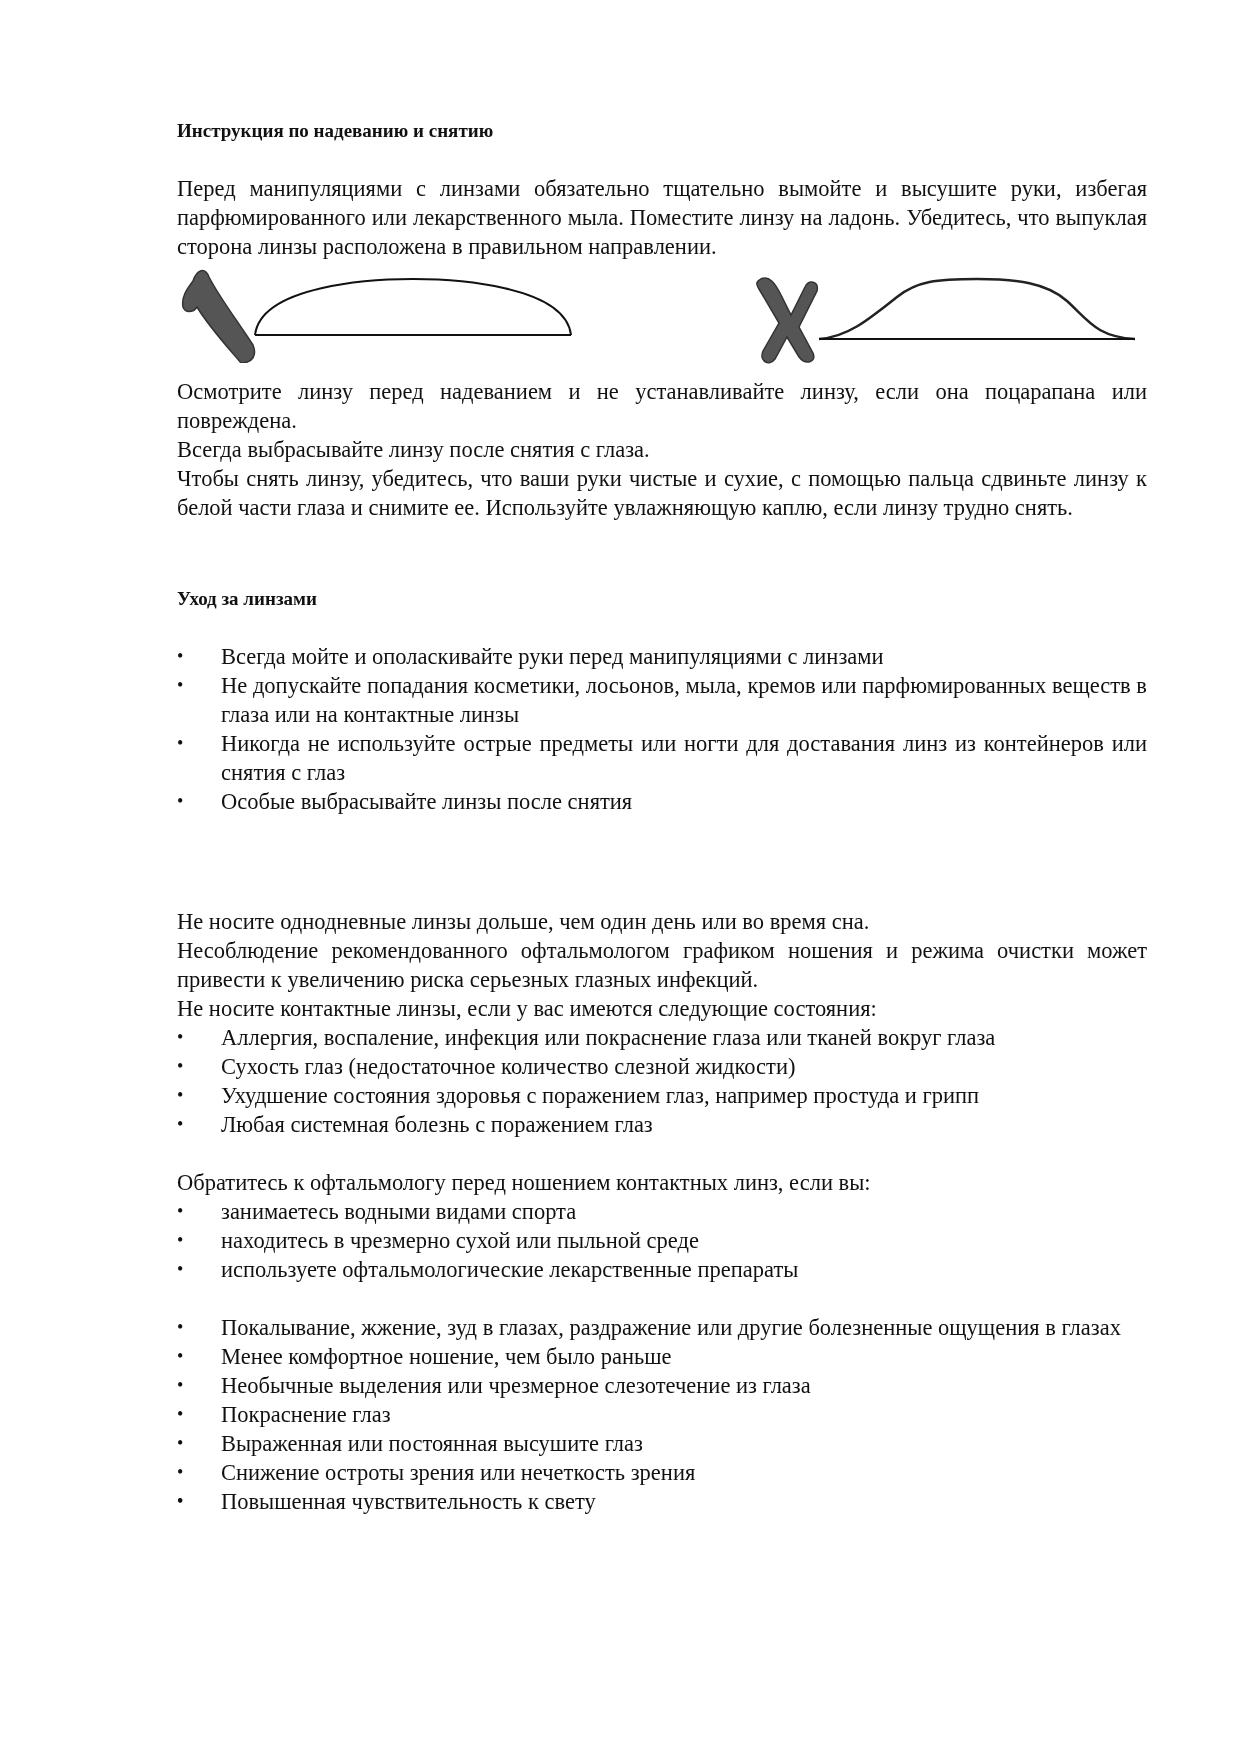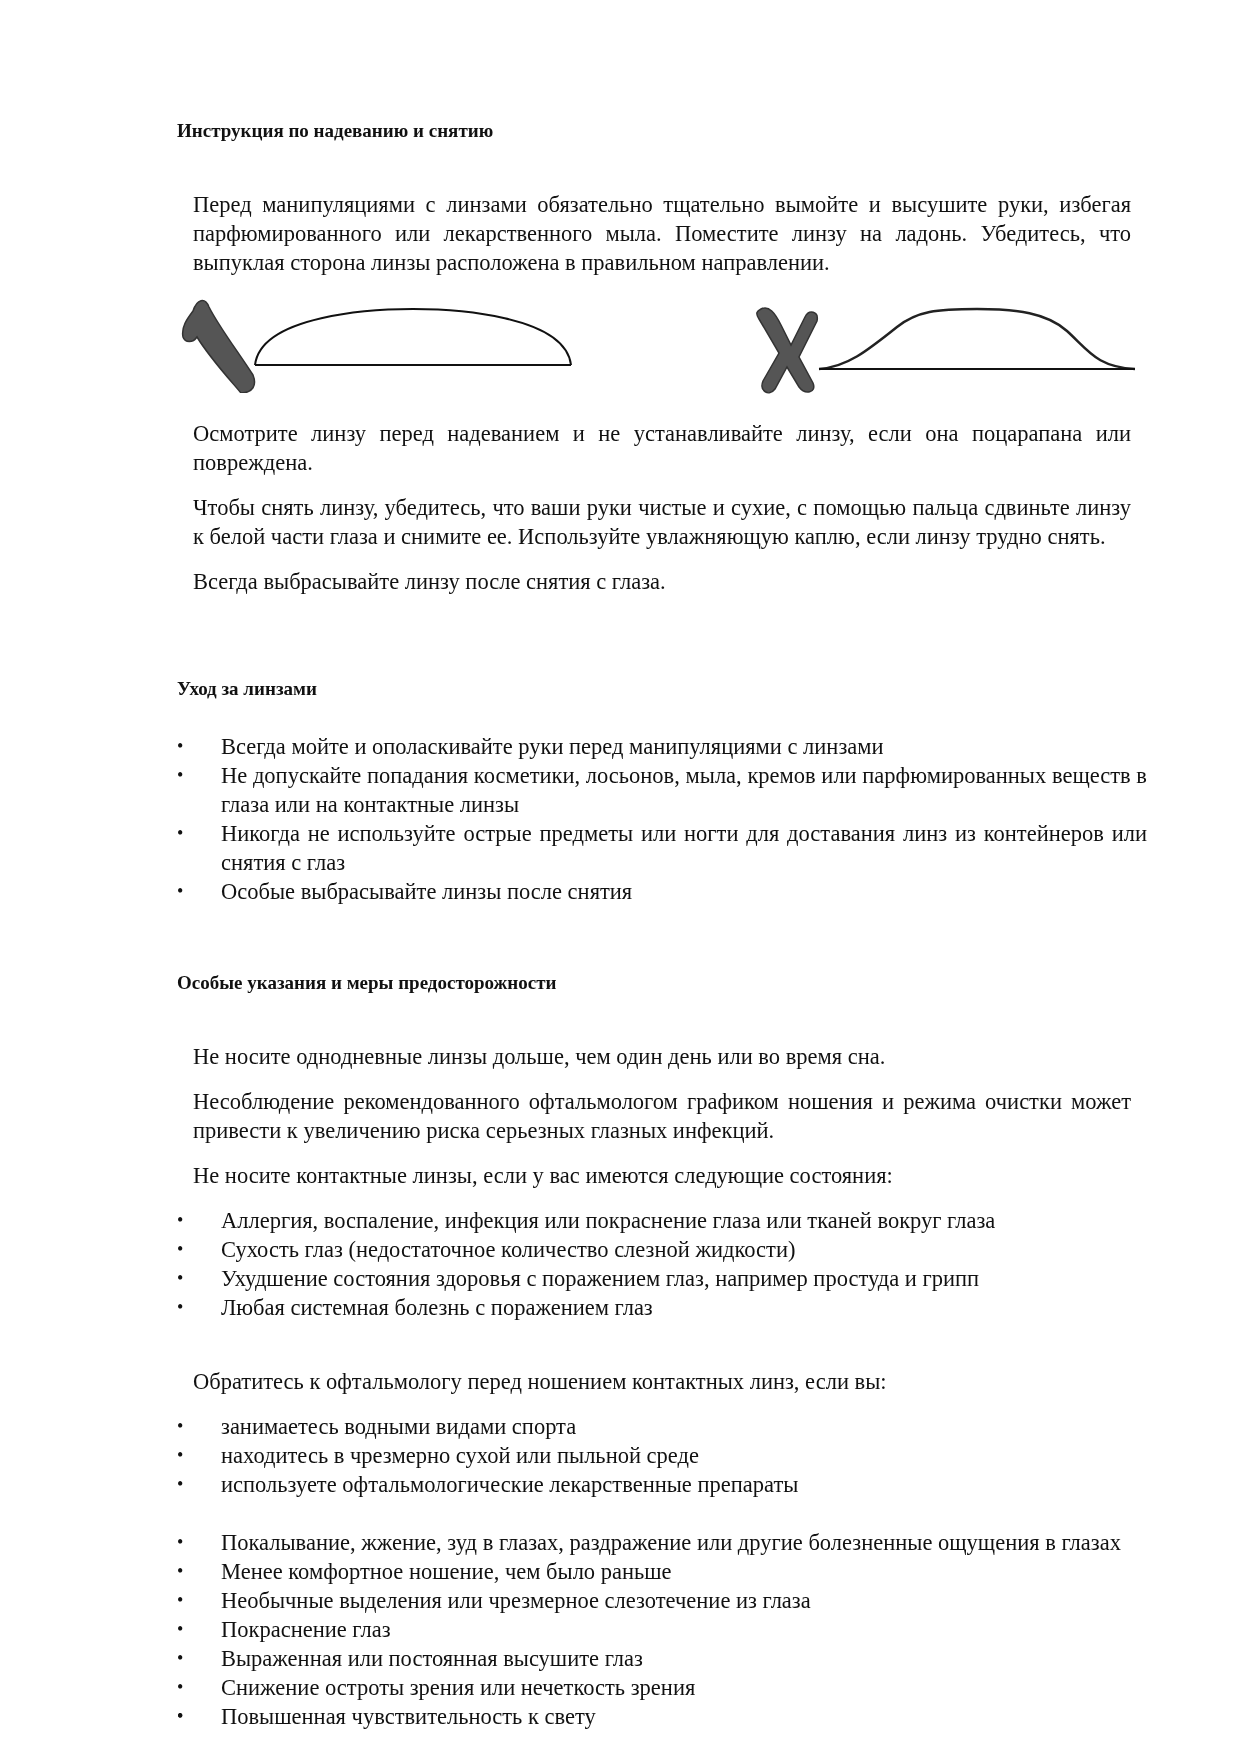--- a/index.html
+++ b/index.html
@@ -18,21 +18,21 @@
       width: 970px;
       font-size: 22.5px;
       line-height: 29px;
     }
     .heading {
       font-weight: bold;
       margin: 0;
       font-size: 19px;
       line-height: 29px;
     }
-    p { margin: 16px; text-align: justify; }
+    p { margin: 0; text-align: justify; }
     .gap-s { height: 29px; }
     .gap-l { height: 62px; }
     ul.bullets {
       list-style: none;
       margin: 0;
       padding: 0;
     }
     ul.bullets li {
       position: relative;
       padding-left: 44px;
@@ -75,37 +75,36 @@
     <svg style="left:570px; top:12px;" width="90" height="90" viewBox="0 0 90 90">
       <path d="M14 4 C 22 0, 28 8, 34 20 L 44 40 L 58 12 C 62 4, 72 6, 70 16 L 52 52 L 66 78 C 70 88, 58 90, 52 82 L 40 62 L 28 84 C 22 92, 12 86, 16 76 L 32 48 L 12 14 C 8 8, 10 6, 14 4 Z" fill="#555555" stroke="#333333" stroke-width="1.5"></path>
     </svg>
     <svg style="left:640px; top:12px;" width="320" height="70" viewBox="0 0 320 70">
       <path d="M2 64 C 30 62, 50 46, 80 22 C 100 6, 120 4, 160 4 C 200 4, 230 8, 250 26 C 272 46, 280 62, 318 64" fill="none" stroke="#222222" stroke-width="2.5"></path>
       <line x1="2" y1="64" x2="318" y2="64" stroke="#111111" stroke-width="2"></line>
     </svg>
   </div>
 
   <p>Осмотрите линзу перед надеванием и не устанавливайте линзу, если она поцарапана или повреждена.</p>
+  <p>Всегда выбрасывайте линзу после снятия с глаза.</p>
   <p>Чтобы снять линзу, убедитесь, что ваши руки чистые и сухие, с помощью пальца сдвиньте линзу к белой части глаза и снимите ее. Используйте увлажняющую каплю, если линзу трудно снять.</p>
-  <p>Всегда выбрасывайте линзу после снятия с глаза.</p>
 
   <div class="gap-l"></div>
 
   <h2 class="heading">Уход за линзами</h2>
   <div class="gap-s"></div>
   <ul class="bullets">
     <li><span class="bullet">•</span><span>Всегда мойте и ополаскивайте руки перед манипуляциями с линзами</span></li>
     <li><span class="bullet">•</span><span>Не допускайте попадания косметики, лосьонов, мыла, кремов или парфюмированных веществ в глаза или на контактные линзы</span></li>
     <li><span class="bullet">•</span><span>Никогда не используйте острые предметы или ногти для доставания линз из контейнеров или снятия с глаз</span></li>
     <li><span class="bullet">•</span><span>Особые выбрасывайте линзы после снятия</span></li>
   </ul>
 
   <div class="gap-l"></div>
 
-  <h2 class="heading">Особые указания и меры предосторожности</h2>
   <div class="gap-s"></div>
   <p>Не носите однодневные линзы дольше, чем один день или во время сна.</p>
   <p>Несоблюдение рекомендованного офтальмологом графиком ношения и режима очистки может привести к увеличению риска серьезных глазных инфекций.</p>
   <p>Не носите контактные линзы, если у вас имеются следующие состояния:</p>
   <ul class="bullets">
     <li><span class="bullet">•</span><span>Аллергия, воспаление, инфекция или покраснение глаза или тканей вокруг глаза</span></li>
     <li><span class="bullet">•</span><span>Сухость глаз (недостаточное количество слезной жидкости)</span></li>
     <li><span class="bullet">•</span><span>Ухудшение состояния здоровья с поражением глаз, например простуда и грипп</span></li>
     <li><span class="bullet">•</span><span>Любая системная болезнь с поражением глаз</span></li>
   </ul>

